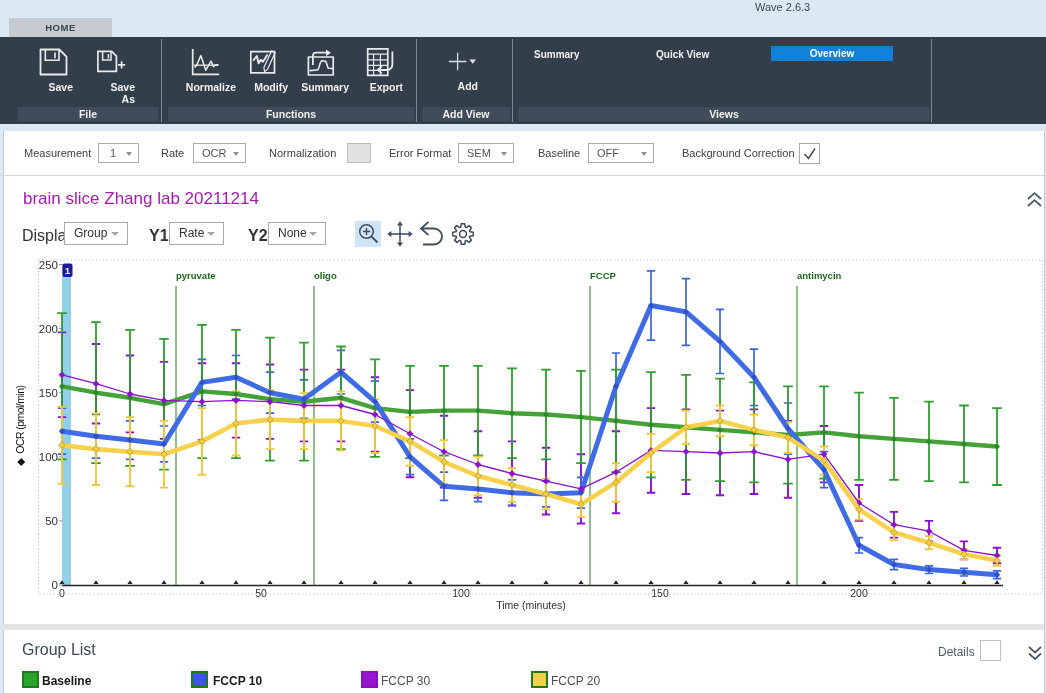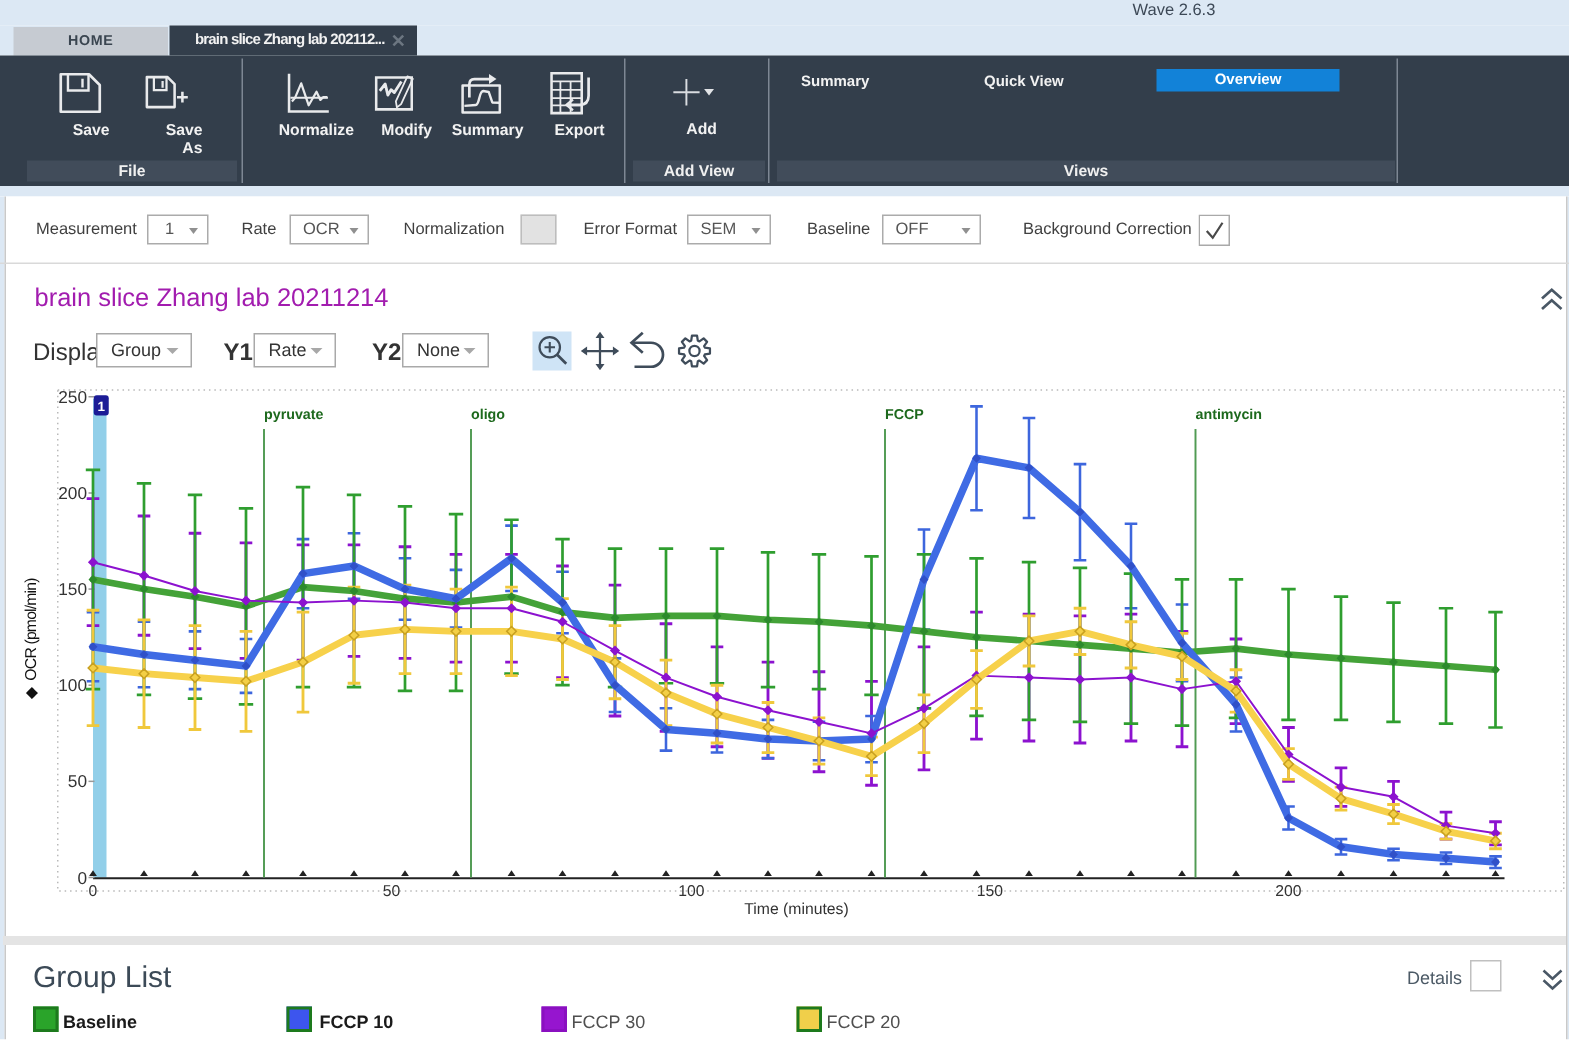--- a/index.html
+++ b/index.html
@@ -35,41 +35,41 @@
 .dd { position:absolute; top:143px; height:20px; background:#fff; border:1px solid #ababab; font-size:11px; color:#555; line-height:18px; padding-left:8px; }
 .dd .tri { position:absolute; right:6px; top:8px; width:0; height:0; border-left:3.5px solid transparent; border-right:3.5px solid transparent; border-top:4px solid #909090; }
 
 #doctitle { left:23px; top:189px; font-size:17px; color:#a21caf; }
 
 .dd2 { position:absolute; top:222px; height:23px; background:#fff; border:1px solid #a9a9a9; font-size:12px; color:#333; line-height:21px; padding-left:9px; }
 .dd2 .tri { position:absolute; right:8px; top:9px; width:0; height:0; border-left:4px solid transparent; border-right:4px solid transparent; border-top:4.5px solid #a8a8a8; }
 .clabel2 { position:absolute; top:227px; font-size:16px; color:#333; }
 
 #splitbar { left:2px; top:624px; width:1042px; height:6px; background:#e4e4e4; }
-#grouplist { left:22px; top:641px; font-size:20px; color:#3c4a57; }
+#grouplist { left:22px; top:641px; font-size:16px; color:#3c4a57; }
 .lsq { position:absolute; top:671px; width:17px; height:17px; }
 .llab { position:absolute; top:674px; font-size:12px; }
 #details { left:938px; top:645px; font-size:12px; color:#4c5a66; }
 #detailcb { left:980px; top:640px; width:21px; height:21px; background:#fff; border:1px solid #c0c0c0; }
 svg { display:block; }
 </style>
 </head>
 <body>
 <div class="abs" id="topstrip"></div>
 <div class="abs" id="wavetitle">Wave 2.6.3</div>
 <div class="abs" id="tabrow">
   <div class="hometab">HOME</div>
-  <div class="activetab">brain slice Zhang lab 202112...<span class="tabx">✕</span></div>
 </div>
 <div class="abs" id="ribbon">
   <div class="rsep" style="left:161px"></div>
   <div class="rsep" style="left:416px"></div>
   <div class="rsep" style="left:512px"></div>
   <div class="rsep" style="left:931px"></div>
   <div class="grpbar" style="left:18px; width:140px;">File</div>
+  <div class="grpbar" style="left:168px; width:246px;">Functions</div>
   <div class="grpbar" style="left:422px; width:88px;">Add View</div>
   <div class="grpbar" style="left:518px; width:412px;">Views</div>
 
   <div class="rlabel" style="left:33px; top:44px; width:40px;">Save</div>
   <div class="rlabel" style="left:91px; top:44px; width:44px;">Save<br>As</div>
   <div class="rlabel" style="left:176px; top:44px; width:60px;">Normalize</div>
   <div class="rlabel" style="left:238px; top:44px; width:50px;">Modify</div>
   <div class="rlabel" style="left:293px; top:44px; width:56px;">Summary</div>
   <div class="rlabel" style="left:355px; top:44px; width:48px;">Export</div>
   <div class="rlabel" style="left:438px; top:43px; width:40px;">Add</div>

